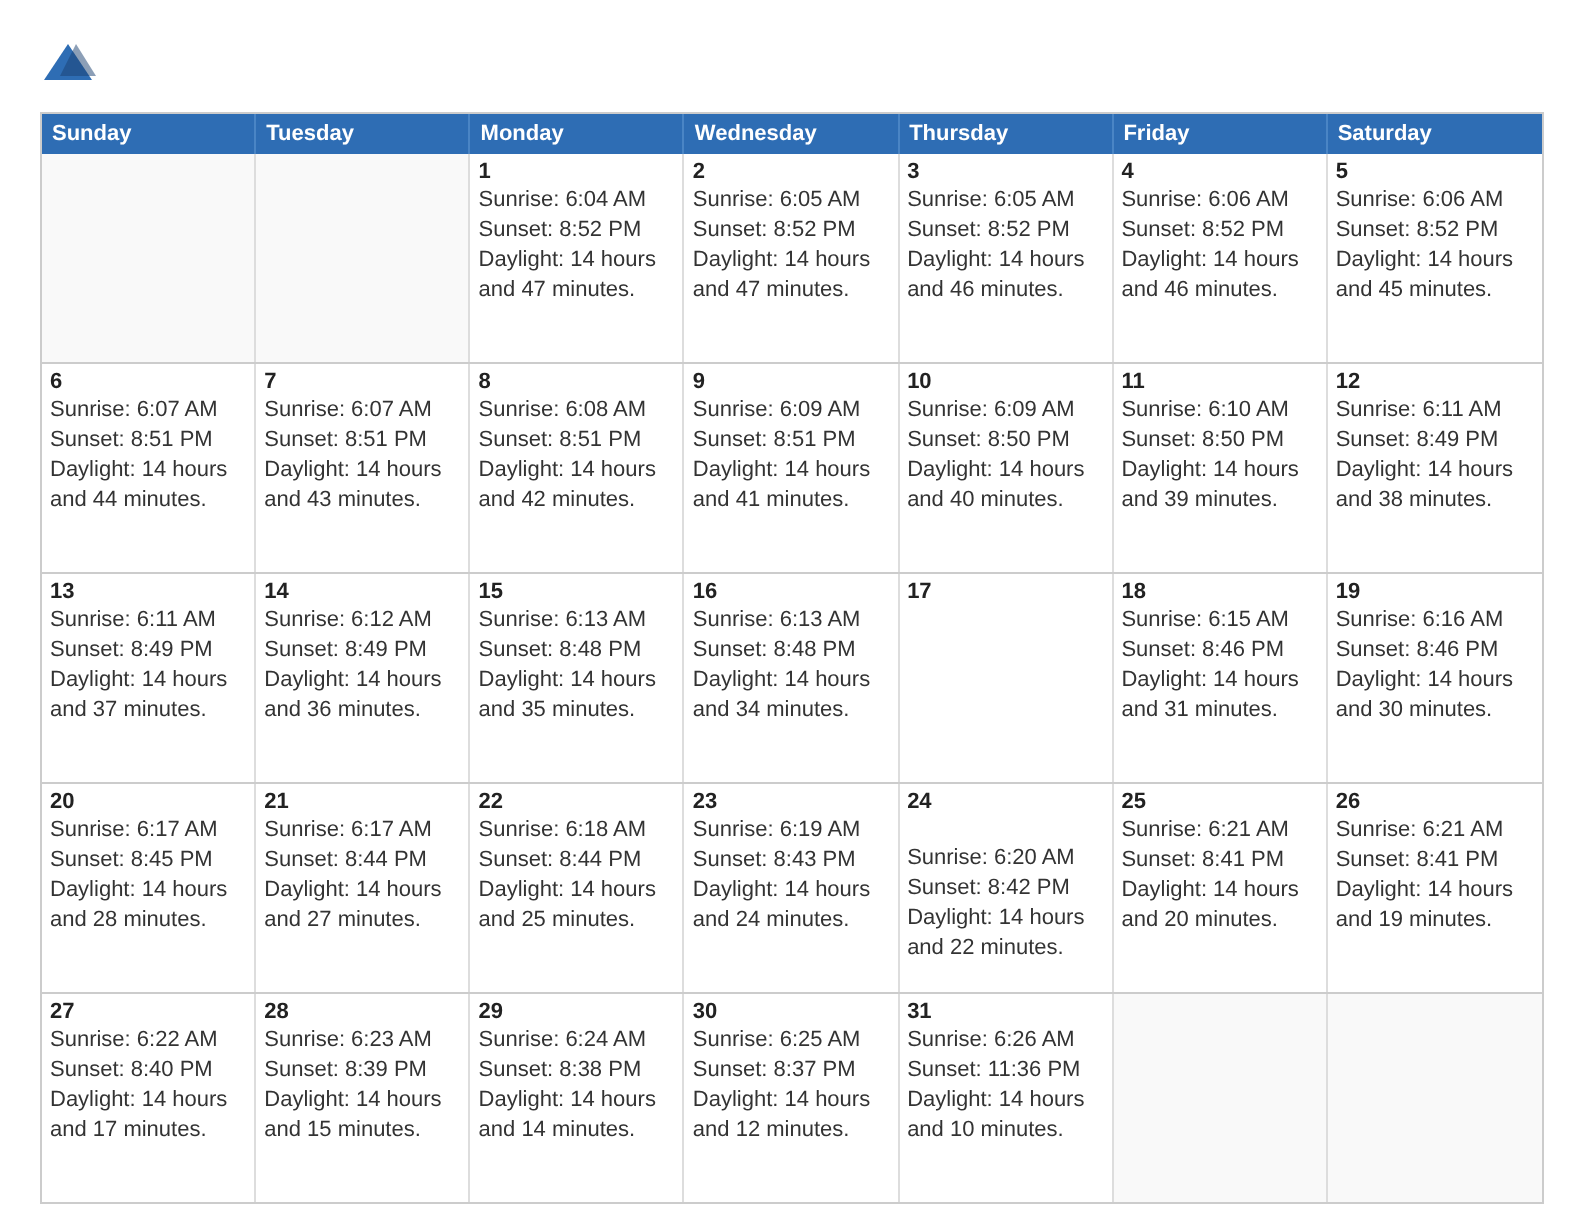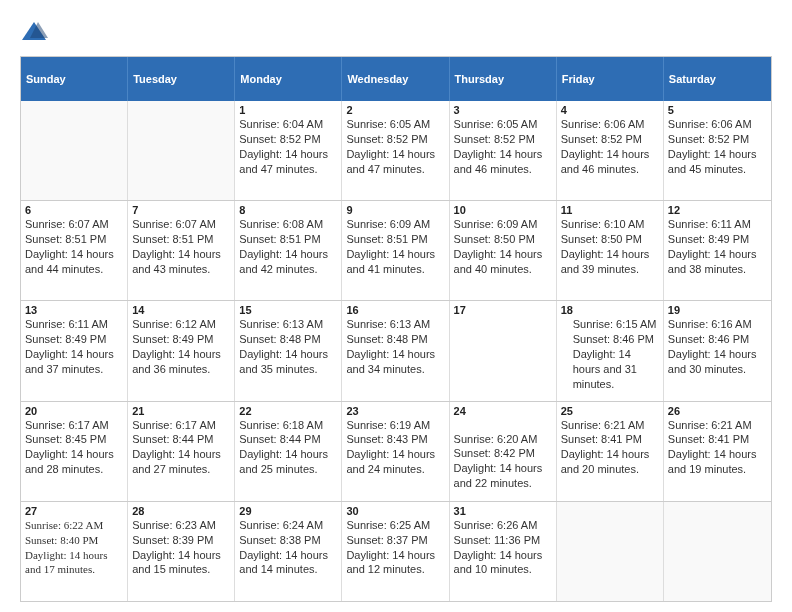--- a/index.html
+++ b/index.html
@@ -70,21 +70,21 @@
     }
     .cal-header {
       display: grid;
       grid-template-columns: repeat(7, 1fr);
       background: #2e6db4;
     }
     .cal-header-cell {
       color: #fff;
       font-size: 11px;
       font-weight: bold;
-      padding: 16px 5px;
+      padding: 4px 5px;
       text-align: left;
       border-right: 1px solid #4a85c5;
     }
     .cal-header-cell:last-child { border-right: none; }
     .cal-body {
       display: flex;
       flex-direction: column;
       flex: 1;
     }
     .cal-row {
@@ -251,21 +251,21 @@
             <span class="day-num">16</span>
             <div class="day-info" style="white-space: pre-line;">Sunrise: 6:13 AM
 Sunset: 8:48 PM
 Daylight: 14 hours and 34 minutes.</div>
           </div>
           <div class="cal-cell">
             <span class="day-num">17</span>
           </div>
           <div class="cal-cell">
             <span class="day-num">18</span>
-            <div class="day-info" style="white-space: pre-line; margin-left: 12px;">Sunrise: 6:15 AM
+            <div class="day-info" style="white-space: pre-line;">Sunrise: 6:15 AM
 Sunset: 8:46 PM
 Daylight: 14 hours and 31 minutes.</div>
           </div>
           <div class="cal-cell">
             <span class="day-num">19</span>
             <div class="day-info" style="white-space: pre-line;">Sunrise: 6:16 AM
 Sunset: 8:46 PM
 Daylight: 14 hours and 30 minutes.</div>
           </div>
         </div>
@@ -309,21 +309,21 @@
           <div class="cal-cell">
             <span class="day-num">26</span>
             <div class="day-info" style="white-space: pre-line;">Sunrise: 6:21 AM
 Sunset: 8:41 PM
 Daylight: 14 hours and 19 minutes.</div>
           </div>
         </div>
         <div class="cal-row">
           <div class="cal-cell">
             <span class="day-num">27</span>
-            <div class="day-info" style="white-space: pre-line; font-family: Liberation Serif, serif;">Sunrise: 6:22 AM
+            <div class="day-info" style="white-space: pre-line;">Sunrise: 6:22 AM
 Sunset: 8:40 PM
 Daylight: 14 hours and 17 minutes.</div>
           </div>
           <div class="cal-cell">
             <span class="day-num">28</span>
             <div class="day-info" style="white-space: pre-line;">Sunrise: 6:23 AM
 Sunset: 8:39 PM
 Daylight: 14 hours and 15 minutes.</div>
           </div>
           <div class="cal-cell">

